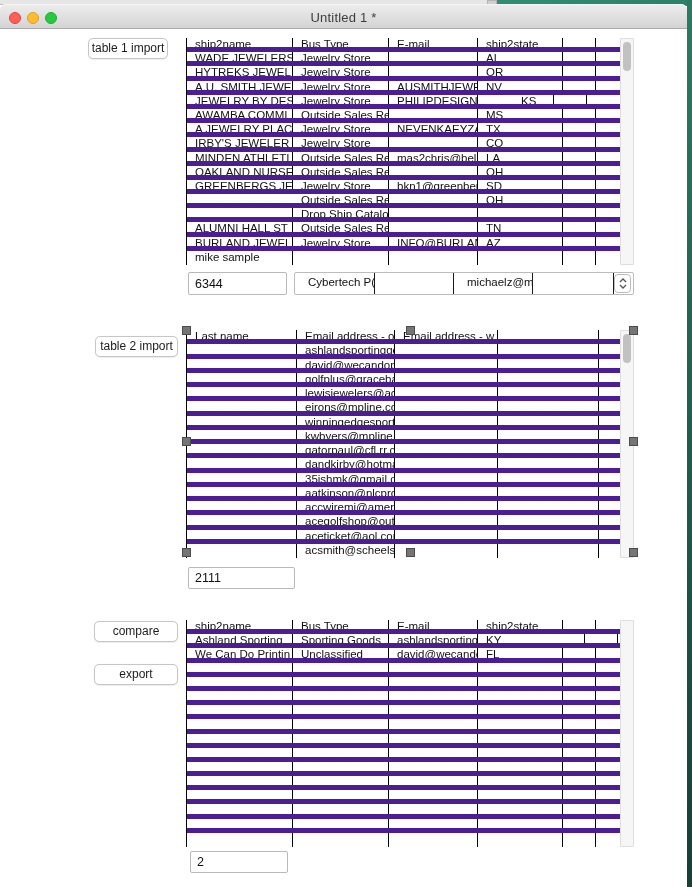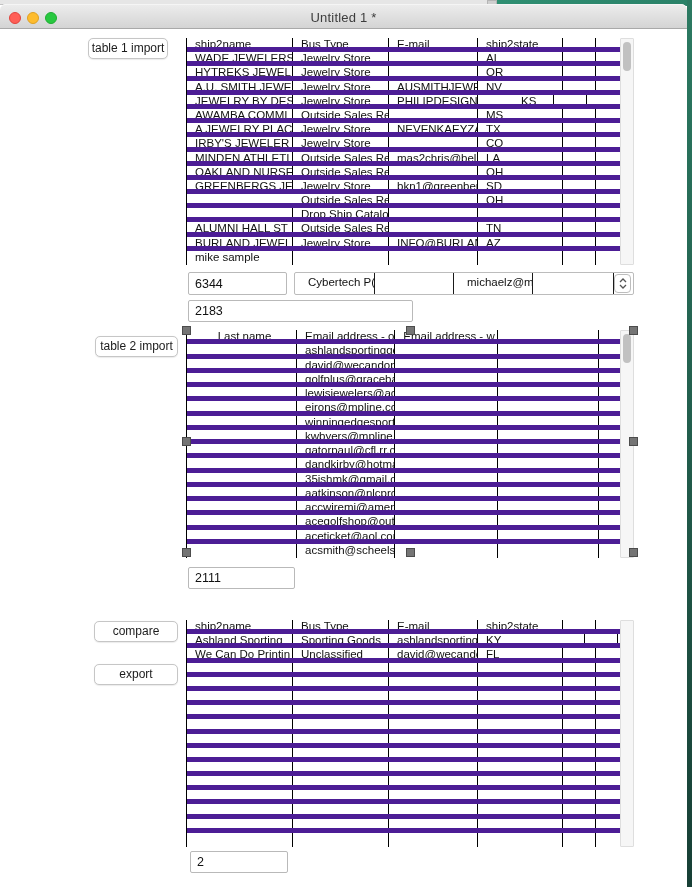--- a/index.html
+++ b/index.html
@@ -35,21 +35,21 @@
     line-height:19px;box-sizing:border-box;cursor:default;
     box-shadow:0 0.5px 1px rgba(0,0,0,.08);
   }
 
   
   .tbl{position:absolute;left:186px;width:448px;background:#fff;}
   .grid{position:absolute;left:0;top:0;width:434px;border-left:1px solid #000;box-sizing:border-box;}
   .row{display:flex;box-sizing:border-box;border-bottom:5px solid #4c1d95;}
   .row:last-child{border-bottom:none;}
   .tbl1 .row,.tbl3 .row{height:14.19px;}
-  .tbl2 .row{height:14.25px;text-align:center;}
+  .tbl2 .row{height:14.25px;}
   .cell{
     flex:none;box-sizing:border-box;border-right:1px solid #000;
     padding:0 2px 0 8px;font-size:11.5px;line-height:13px;color:#111;
     overflow:hidden;white-space:nowrap;
   }
   .cell:last-child{border-right:none;}
   .scrollbar{
     position:absolute;right:0;top:0;bottom:0;width:14px;
     background:#f6f6f6;border:1px solid #dedede;box-sizing:border-box;border-radius:1px;
   }
@@ -248,21 +248,20 @@
     <div class="rp-cell" style="width:81px;"></div>
     <div class="stepper">
       <svg class="step-arrow" viewBox="0 0 8 5">
           <path d="M1 4 L4 1 L7 4" fill="none" stroke="#555" stroke-width="1.3"></path>
         </svg>
       <svg class="step-arrow" viewBox="0 0 8 5">
           <path d="M1 1 L4 4 L7 1" fill="none" stroke="#555" stroke-width="1.3"></path>
         </svg>
     </div>
   </div>
-  <input class="tfield" style="left: 188px; top: 296px; width: 225px; height: 22px;" value="2183">
 
   <div class="tbl tbl2" style="top:326px;height:228px;">
     <div class="grid">
         <div class="row">
           <div class="cell" style="width: 110px;">Last name</div>
           <div class="cell" style="width: 98px;">Email address - ot</div>
           <div class="cell" style="width: 103px;">Email address - w</div>
           <div class="cell" style="width: 101px;"></div>
           <div class="cell" style="width: 22px;"></div>
         </div>

